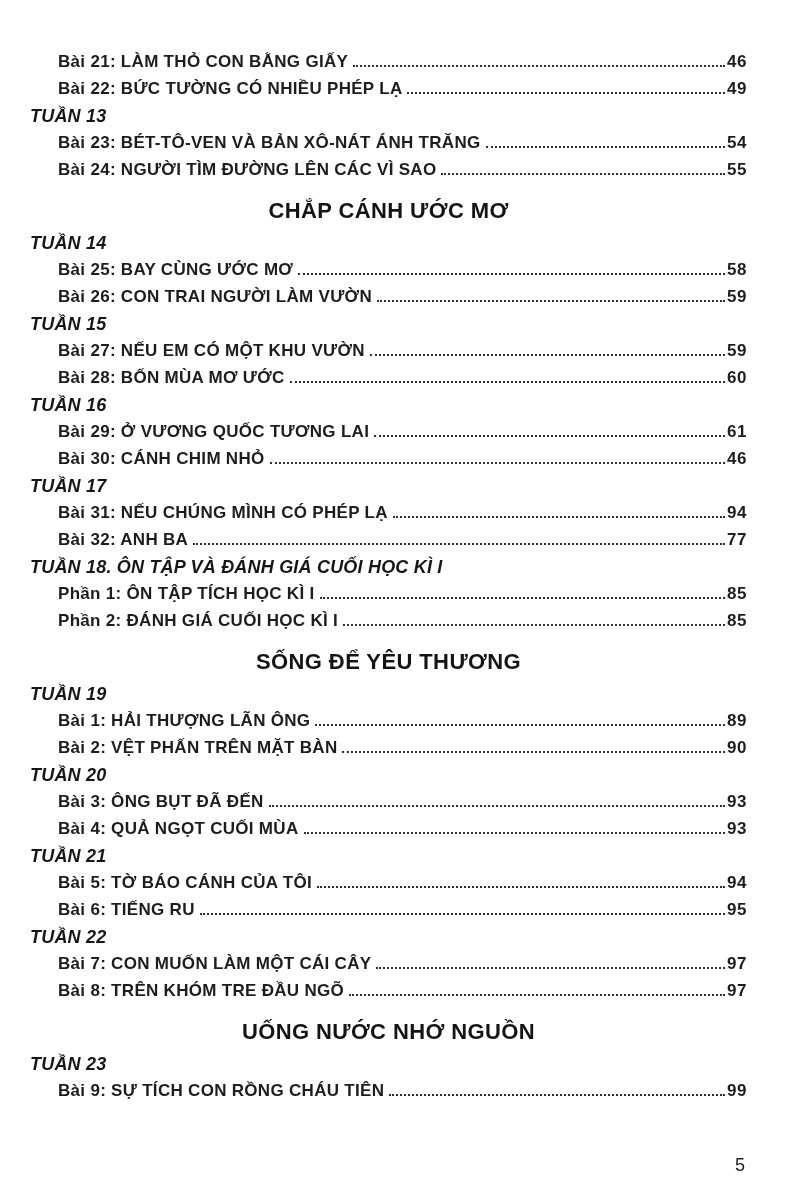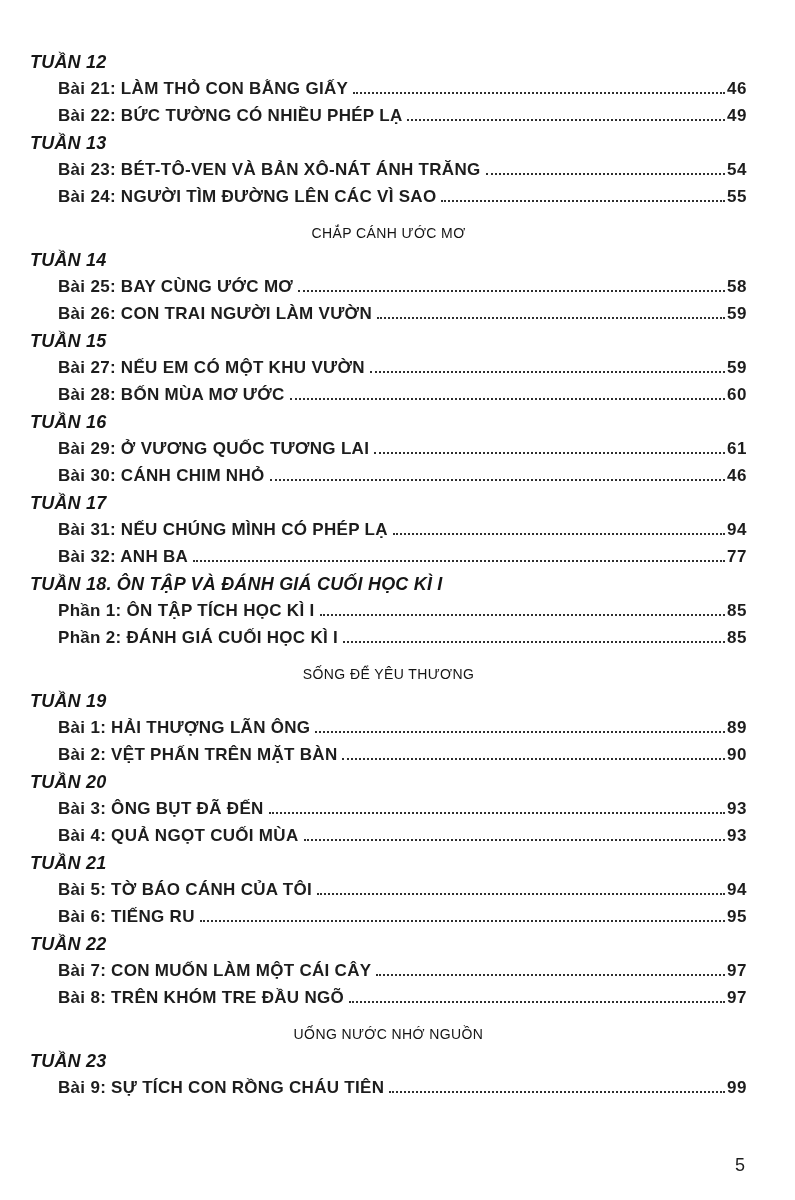--- a/index.html
+++ b/index.html
@@ -46,42 +46,39 @@
     border-bottom: 2px dotted #2e2e2e;
     margin: 0 2px 3px 5px;
   }
   .row.lesson .pageno {
     font-size: 17px;
     letter-spacing: 0.5px;
   }
   .row.section {
     height: auto;
     justify-content: center;
-    font-weight: normal;
-    font-size: 14px;
+    font-weight: bold;
+    font-size: 22px;
     letter-spacing: 0.4px;
     margin: 11px 0 9px;
     color: #141414;
   }
   .page-number {
     position: absolute;
     right: 50px;
     bottom: 24px;
     font-size: 18px;
     color: #1d1d1d;
   }
 </style>
 </head>
 <body>
 
 <div class="page">
   <main class="toc" id="toc-list">
-  <div class="row week">
-    <span class="js-label">TUẦN 12</span>
-  </div>
 
   <div class="row lesson">
     <span class="js-label">Bài 21: LÀM THỎ CON BẰNG GIẤY</span>
     <span class="leader"></span>
     <span class="pageno js-page">46</span>
   </div>
 
   <div class="row lesson">
     <span class="js-label">Bài 22: BỨC TƯỜNG CÓ NHIỀU PHÉP LẠ</span>
     <span class="leader"></span>

